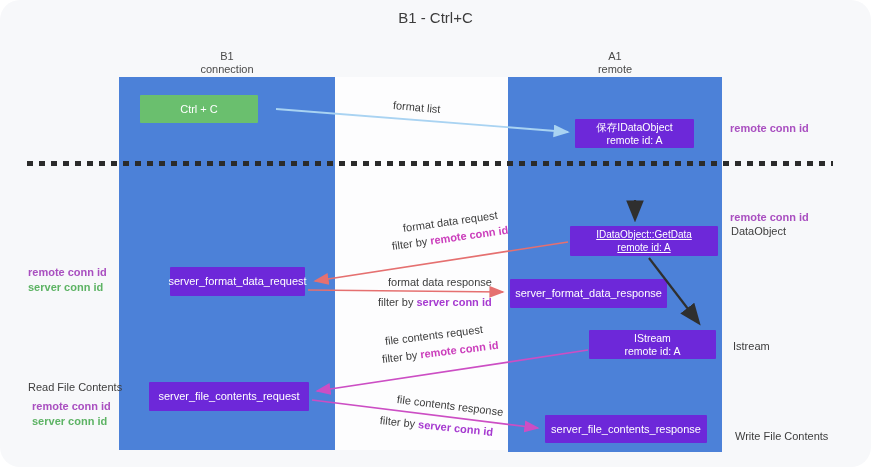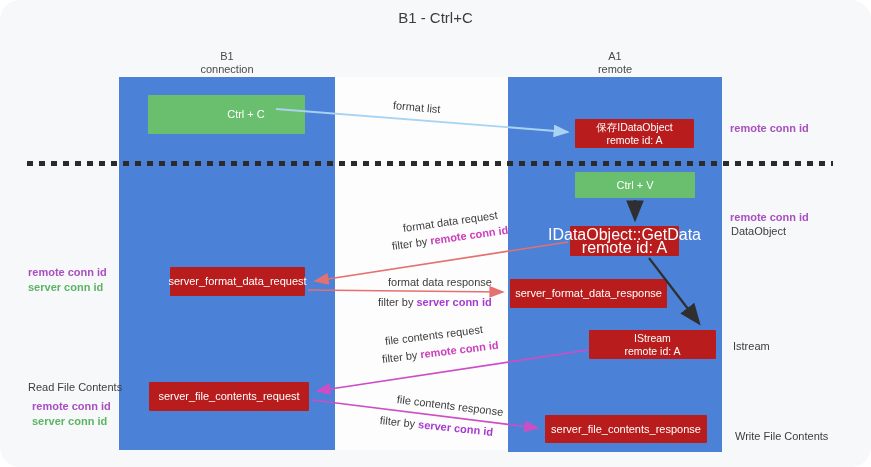--- a/index.html
+++ b/index.html
@@ -13,25 +13,25 @@
   #col-right{left:508px; width:214px; height:375px;}
   .col-header{position:absolute; top:50px; text-align:center; font-size:11px; line-height:13px; color:#4a4a4a; z-index:2;}
   #hdr-left{left:119px; width:216px;}
   #hdr-right{left:508px; width:214px;}
   #title{position:absolute; left:0; top:8px; width:871px; text-align:center;
          font-size:15px; line-height:19px; color:#3c3c3c; z-index:2;}
   .box{position:absolute; z-index:4; color:#fff; display:flex; flex-direction:column;
        align-items:center; justify-content:center; text-align:center;
        font-size:11px; line-height:13px; border-radius:1px;}
   .gbox{background:#6abf6e;}
-  .obox{background:#b91c1c;}
-  #box-ctrl-c{left:148px; top:95px;  width:118px; height:39px;padding-left:39px;}
+  .obox{background:#6d28d9;}
+  #box-ctrl-c{left:140px; top:95px;  width:118px; height:28px;}
   #box-save  {left:575px; top:119px; width:119px; height:29px; font-size:10.5px;}
   #box-ctrl-v{left:575px; top:172px; width:120px; height:26px;}
-  #box-getdata{left:570px; top:226px; width:109px; height:30px; font-size:16px;}
+  #box-getdata{left:570px; top:226px; width:148px; height:30px; font-size:10px;text-decoration:underline;}
   #box-fdreq {left:170px; top:267px; width:135px; height:29px;}
   #box-fdresp{left:510px; top:279px; width:157px; height:29px;justify-content:center;}
   #box-istream{left:589px; top:330px; width:127px; height:29px; font-size:10.5px;}
   #box-fcreq {left:149px; top:382px; width:160px; height:29px;}
   #box-fcresp{left:545px; top:415px; width:162px; height:28px;}
   .side{position:absolute; font-size:11px; line-height:13px; white-space:nowrap; z-index:5;}
   .plabel{color:#a94fc0; font-weight:bold;}
   .gnlabel{color:#5db364; font-weight:bold;}
   .dlabel{color:#3d3d3d;}
   #r-remote-top{left:730px; top:122px;}
@@ -82,23 +82,20 @@
 
   <div id="col-left" class="col"></div>
   <div id="col-right" class="col"></div>
 
   <div id="box-ctrl-c" class="box gbox">
     <div>Ctrl + C</div>
   </div>
   <div id="box-save" class="box obox">
     <div>保存IDataObject</div>
     <div>remote id: A</div>
-  </div>
-  <div id="box-ctrl-v" class="box gbox">
-    <div>Ctrl + V</div>
   </div>
   <div id="box-getdata" class="box obox">
     <div>IDataObject::GetData</div>
     <div>remote id: A</div>
   </div>
   <div id="box-fdreq" class="box obox">
     <div>server_format_data_request</div>
   </div>
   <div id="box-fdresp" class="box obox">
     <div>server_format_data_response</div>

